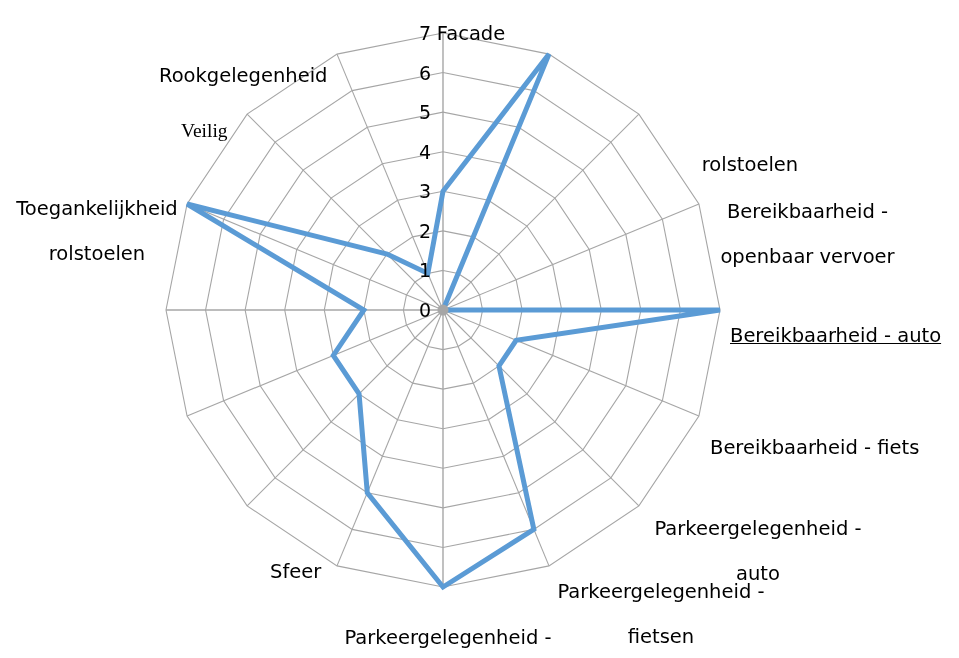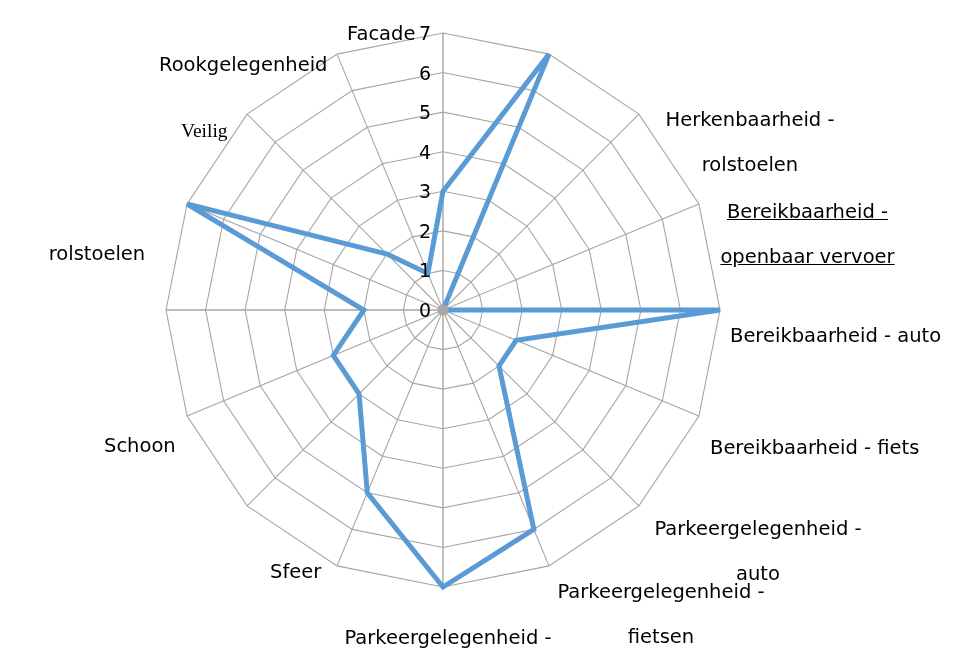--- a/index.html
+++ b/index.html
@@ -106,36 +106,36 @@
         <text x="431" y="277.43" text-anchor="end" class="tick-label" fill="#000000">1</text>
         <text x="431" y="237.86" text-anchor="end" class="tick-label" fill="#000000">2</text>
         <text x="431" y="198.29" text-anchor="end" class="tick-label" fill="#000000">3</text>
         <text x="431" y="158.71" text-anchor="end" class="tick-label" fill="#000000">4</text>
         <text x="431" y="119.14" text-anchor="end" class="tick-label" fill="#000000">5</text>
         <text x="431" y="79.57" text-anchor="end" class="tick-label" fill="#000000">6</text>
         <text x="431" y="40.00" text-anchor="end" class="tick-label" fill="#000000">7</text>
       </g>
   </svg>
 
-  <div class="cat-label" style="left:384px; top:0px; width:160px; margin-left:-37px;">
+  <div class="cat-label" style="left:428px; top:0px; text-align:center; width:160px; margin-left:-37px;">
     <span>Facade</span>
   </div>
 
 
   <div class="cat-label" style="left:650px; top:86px; text-align:center; width:200px;">
-    <span>Herkenbaarheid -</span><br>
+    <br>
     <span>rolstoelen</span>
   </div>
 
-  <div class="cat-label" style="left:705px; top:178px; text-align:center; width:205px;text-decoration:underline;">
+  <div class="cat-label" style="left:705px; top:178px; text-align:center; width:205px;">
     <span>Bereikbaarheid -</span><br>
     <span>openbaar vervoer</span>
   </div>
 
-  <div class="cat-label" style="left:730px; top:302px; text-align:left;">
+  <div class="cat-label" style="left:730px; top:302px; text-align:left;text-decoration:underline;">
     <span>Bereikbaarheid - auto</span>
   </div>
 
   <div class="cat-label" style="left:710px; top:414px; text-align:left;">
     <span>Bereikbaarheid - fiets</span>
   </div>
 
   <div class="cat-label" style="left:648px; top:495px; text-align:center; width:220px;">
     <span>Parkeergelegenheid -</span><br>
     <span>auto</span>
@@ -149,31 +149,28 @@
   <div class="cat-label" style="left:333px; top:604px; text-align:center; width:230px;">
     <span>Parkeergelegenheid -</span><br>
     
   </div>
 
   <div class="cat-label" style="left:270px; top:538px; text-align:left;">
     <span>Sfeer</span>
   </div>
 
 
-  <div class="cat-label" style="left:104px; top:412px; text-align:left;">
-    <span>Schoon</span>
-  </div>
 
 
   <div class="cat-label" style="left:2px; top:175px; text-align:center; width:190px;">
-    <br>
+    <span>Toegankelijkheid</span><br>
     <span>rolstoelen</span>
   </div>
 
   <div class="cat-label" style="left:181px; top:97px; text-align:left;font-family:Liberation Serif, serif;">
     <span>Veilig</span>
   </div>
 
-  <div class="cat-label" style="left:159px; top:31px; text-align:right;">
+  <div class="cat-label" style="left:159px; top:42px; text-align:right;">
     <span>Rookgelegenheid</span>
   </div>
 
 </div>
 
 </body></html>

